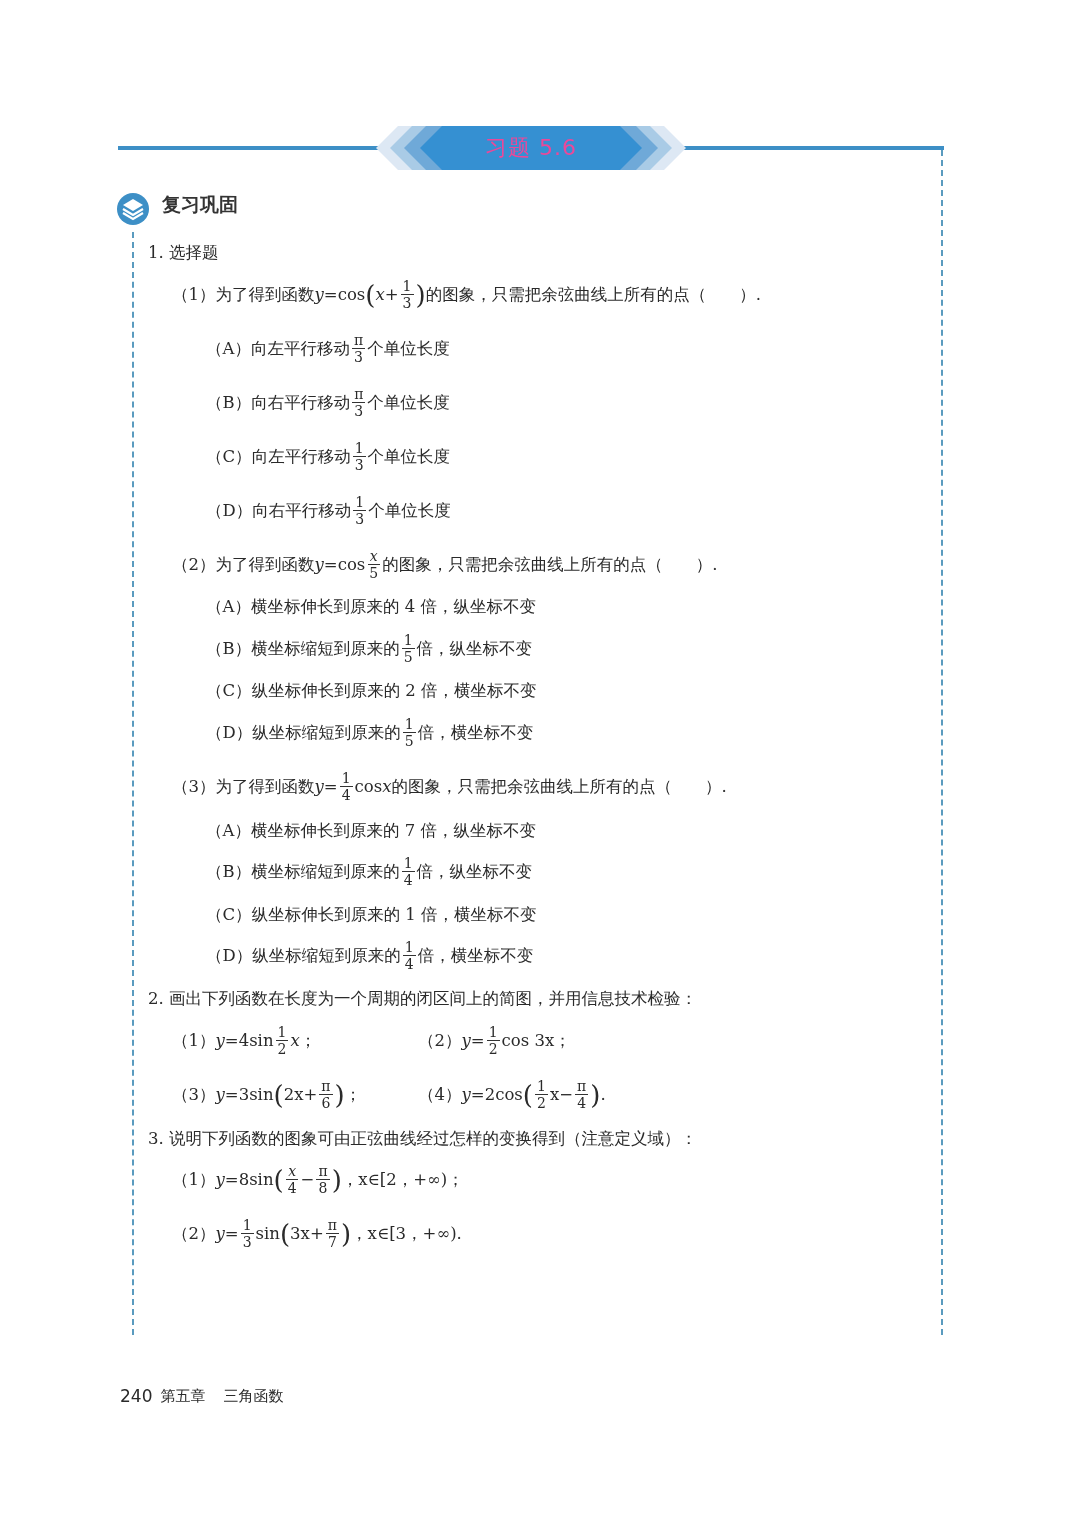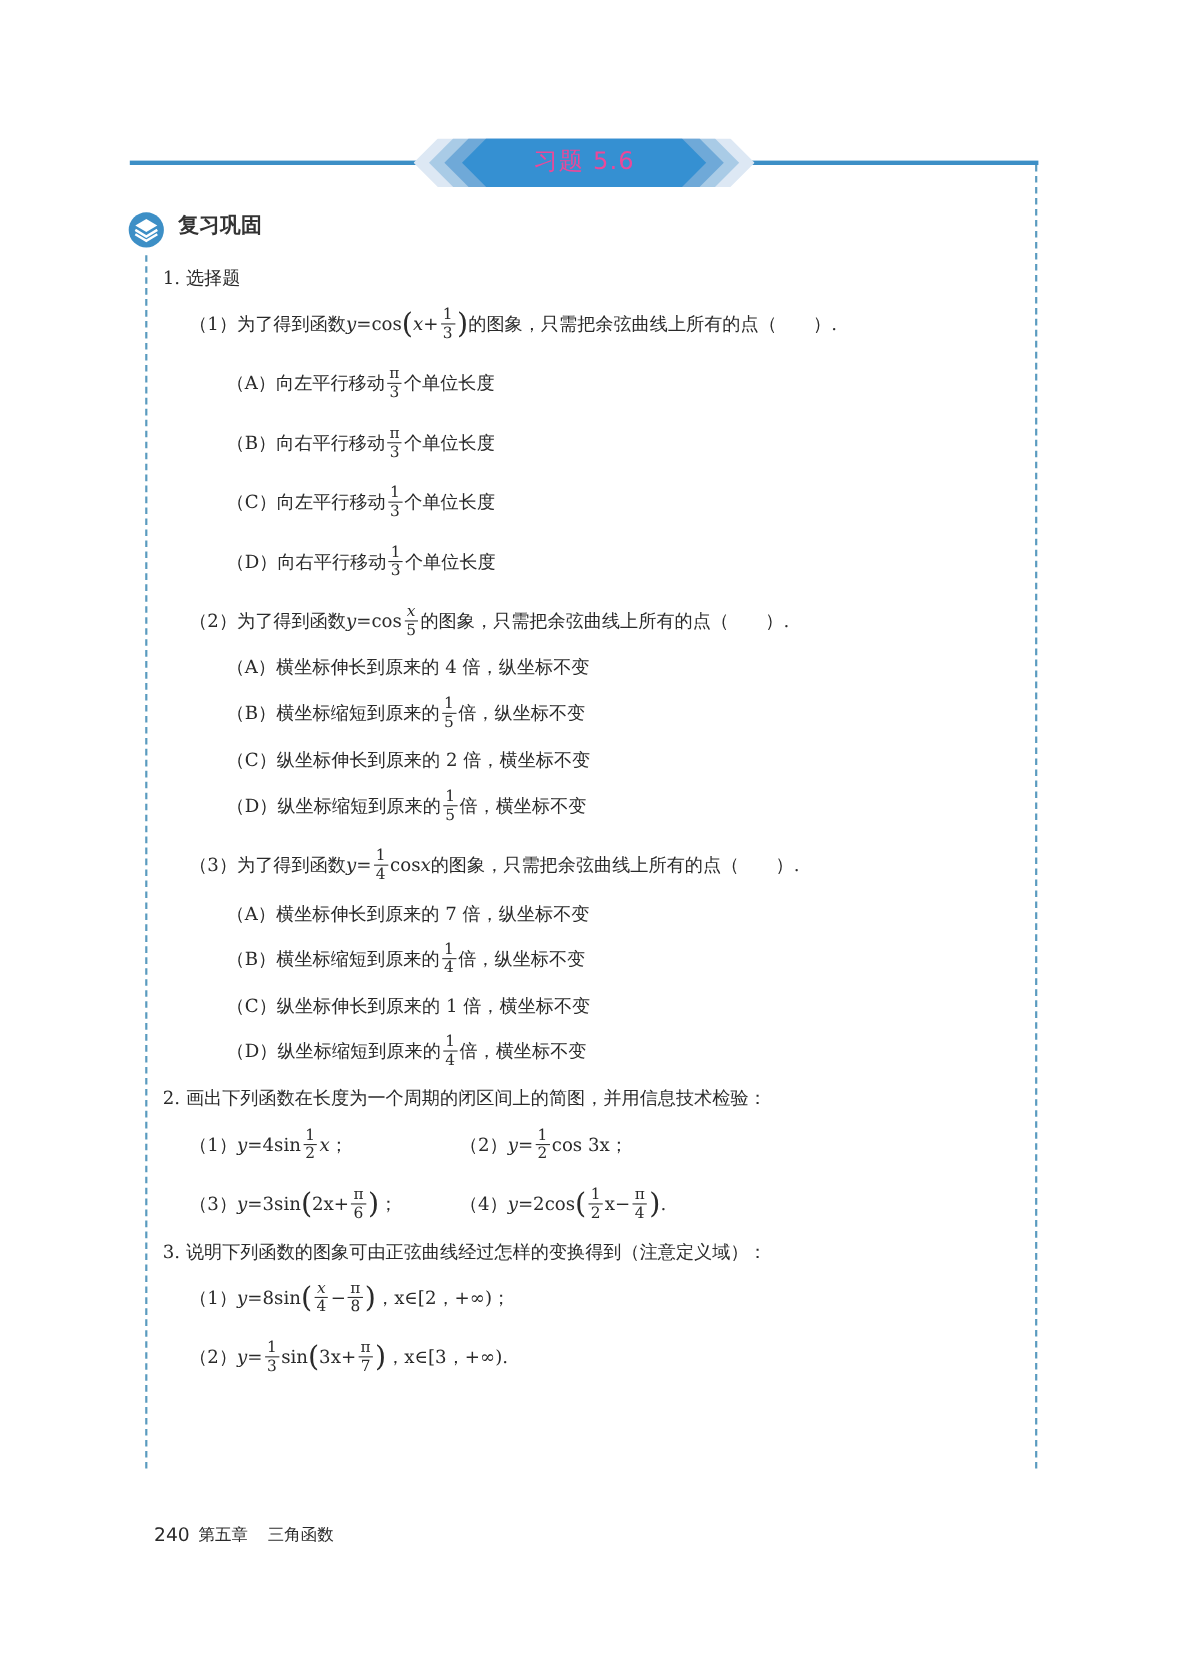--- a/index.html
+++ b/index.html
@@ -15,21 +15,21 @@
     color: #ec4899; font-family: "DejaVu Sans", "Liberation Sans", sans-serif; font-size: 22px; letter-spacing: 1px;
   }
   .section-head { position: absolute; left: 116px; top: 192px; height: 36px; display: flex; align-items: flex-start; }
   .section-title { font-family: "DejaVu Sans", "Liberation Sans", sans-serif; font-weight: bold; font-size: 19px; color: #333; margin-left: 12px; }
   .line { position: absolute; font-size: 16.5px; white-space: nowrap; display: flex; align-items: center; }
   .frac { display: inline-flex; flex-direction: column; align-items: center; vertical-align: middle; font-size: 14px; line-height: 16px; margin: 0 2px; }
   .frac .num { border-bottom: 1px solid #333; padding: 0 2px; }
   .frac .den { padding: 0 2px; }
   .it { font-style: italic; }
   .paren { font-size: 26px; line-height: 26px; font-weight: 300; }
-  .footer { position: absolute; left: 120px; top: 1386px; font-size: 15px; display: flex; align-items: flex-start; margin-left: 20px; }
+  .footer { position: absolute; left: 120px; top: 1386px; font-size: 15px; display: flex; align-items: flex-end; }
   .page-num { font-family: "DejaVu Sans", "Liberation Sans", sans-serif; font-size: 17px; margin-right: 8px; }
   .gap { display: inline-block; width: 18px; }
 </style>
 </head>
 <body>
 
 <div class="hline" style="left:118px; width:262px;"></div>
 <div class="hline" style="left:682px; width:262px;"></div>
 <div class="vdash" style="left:941px; top:150px; height:1185px;"></div>
 <div class="vdash" style="left:132px; top:232px; height:1103px;"></div>

